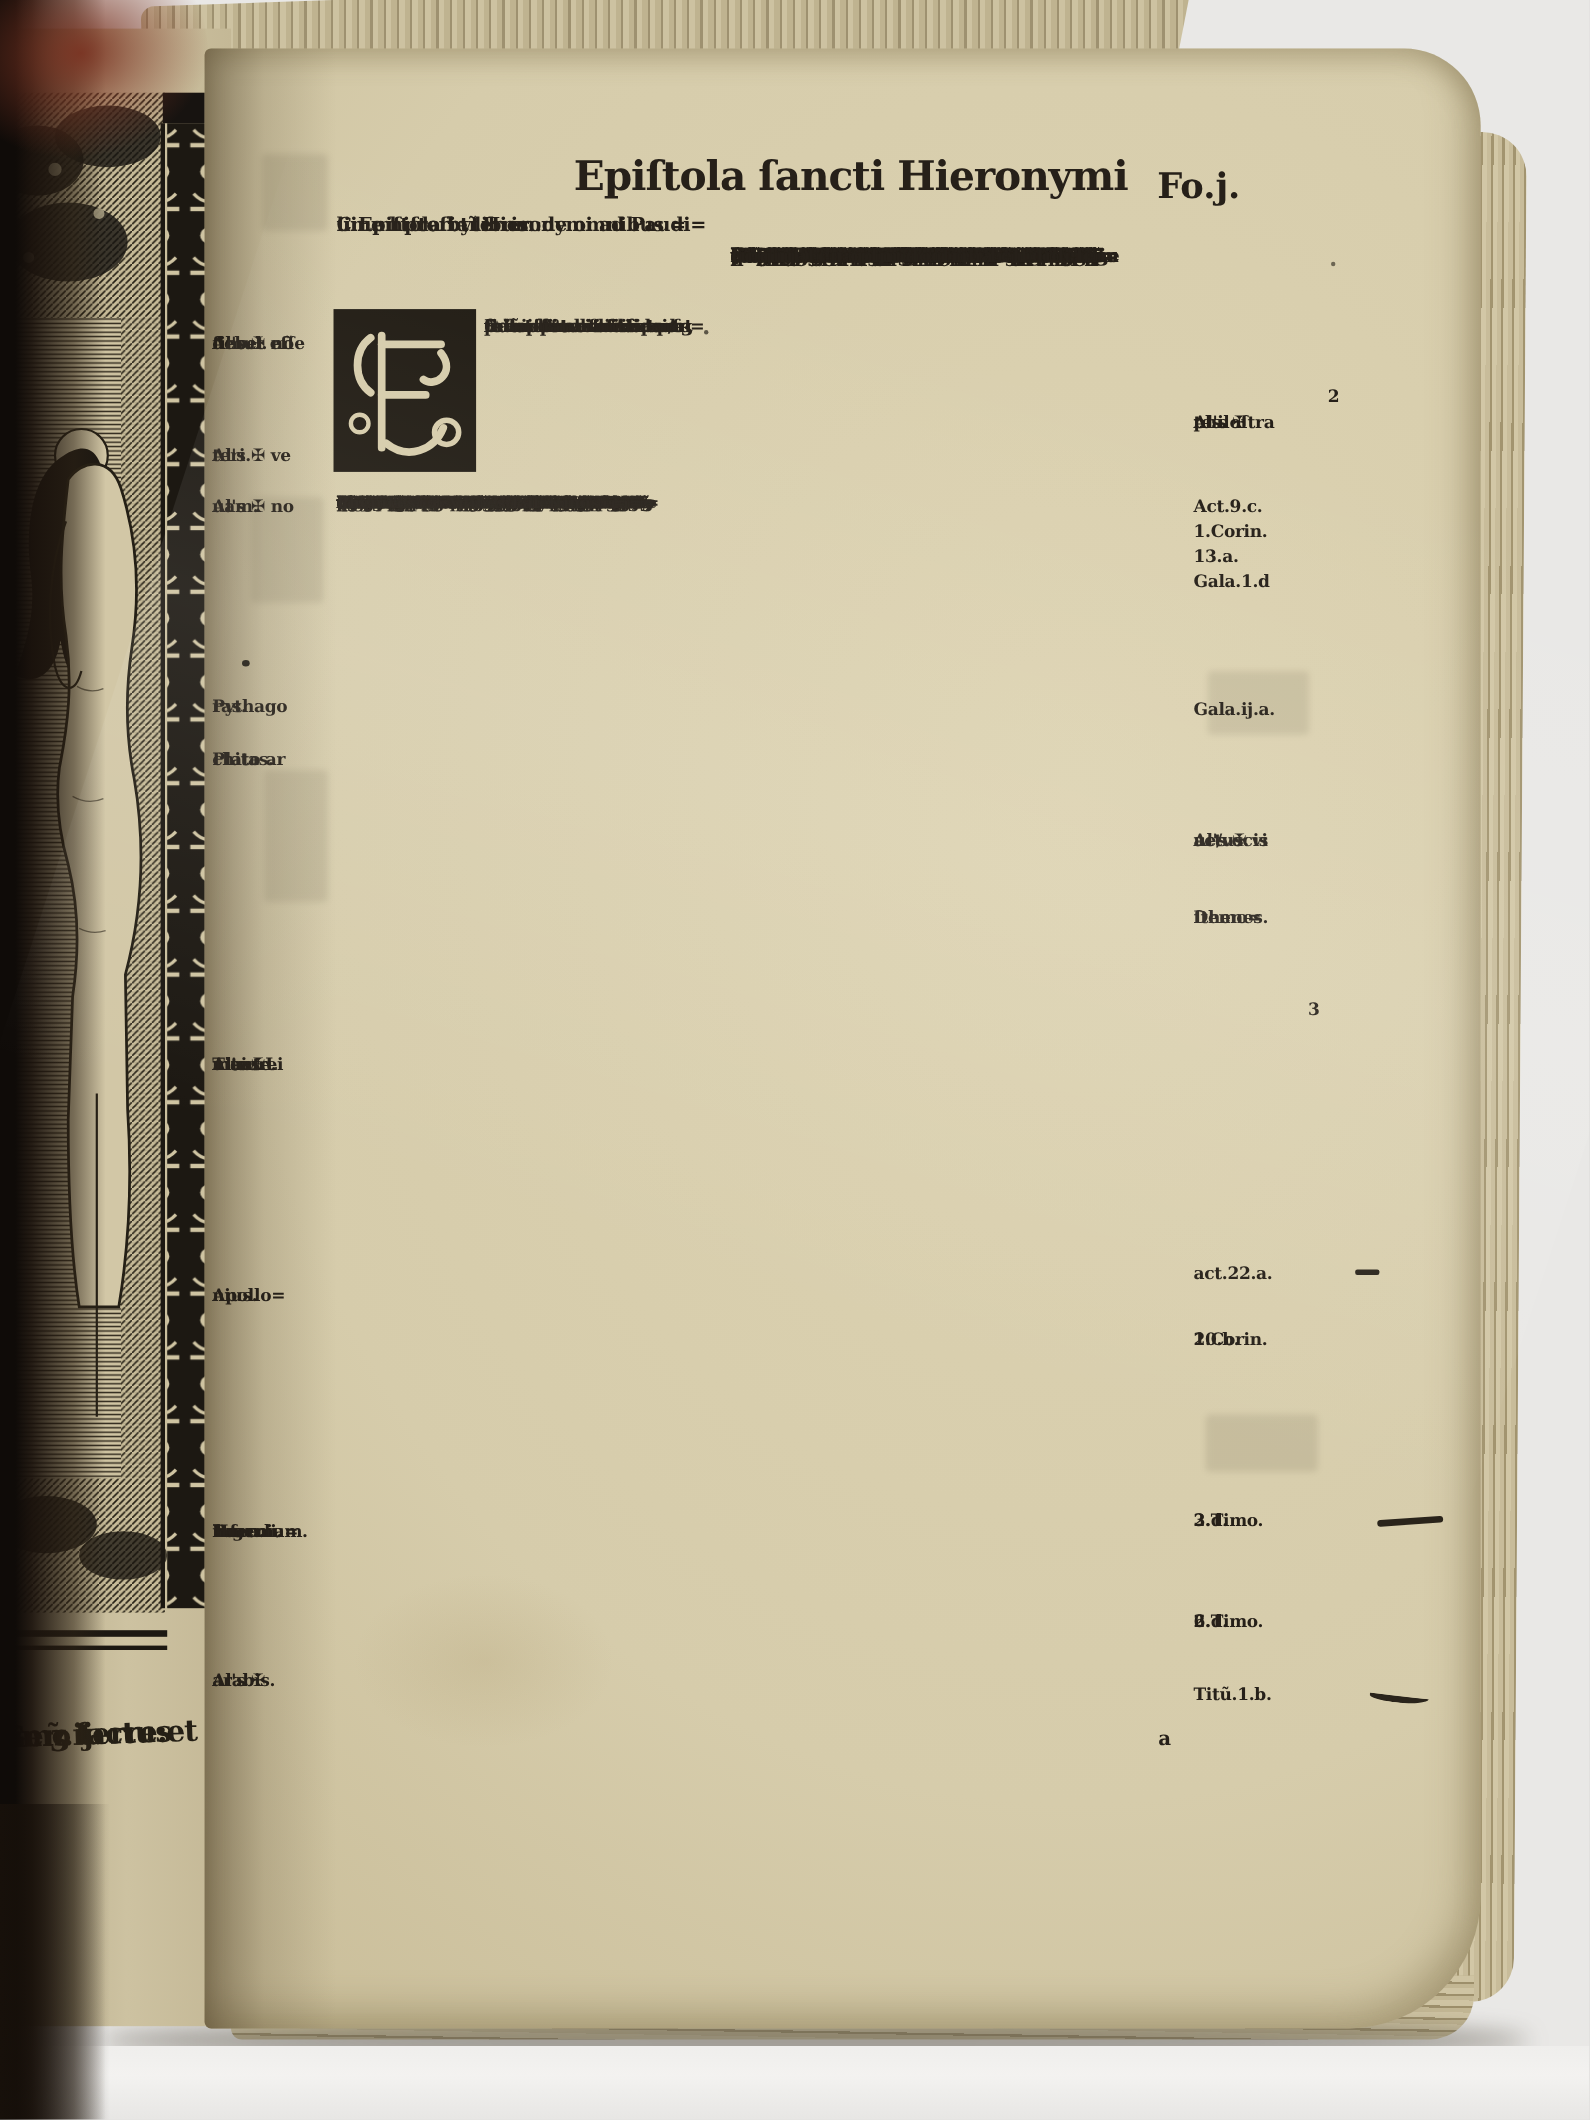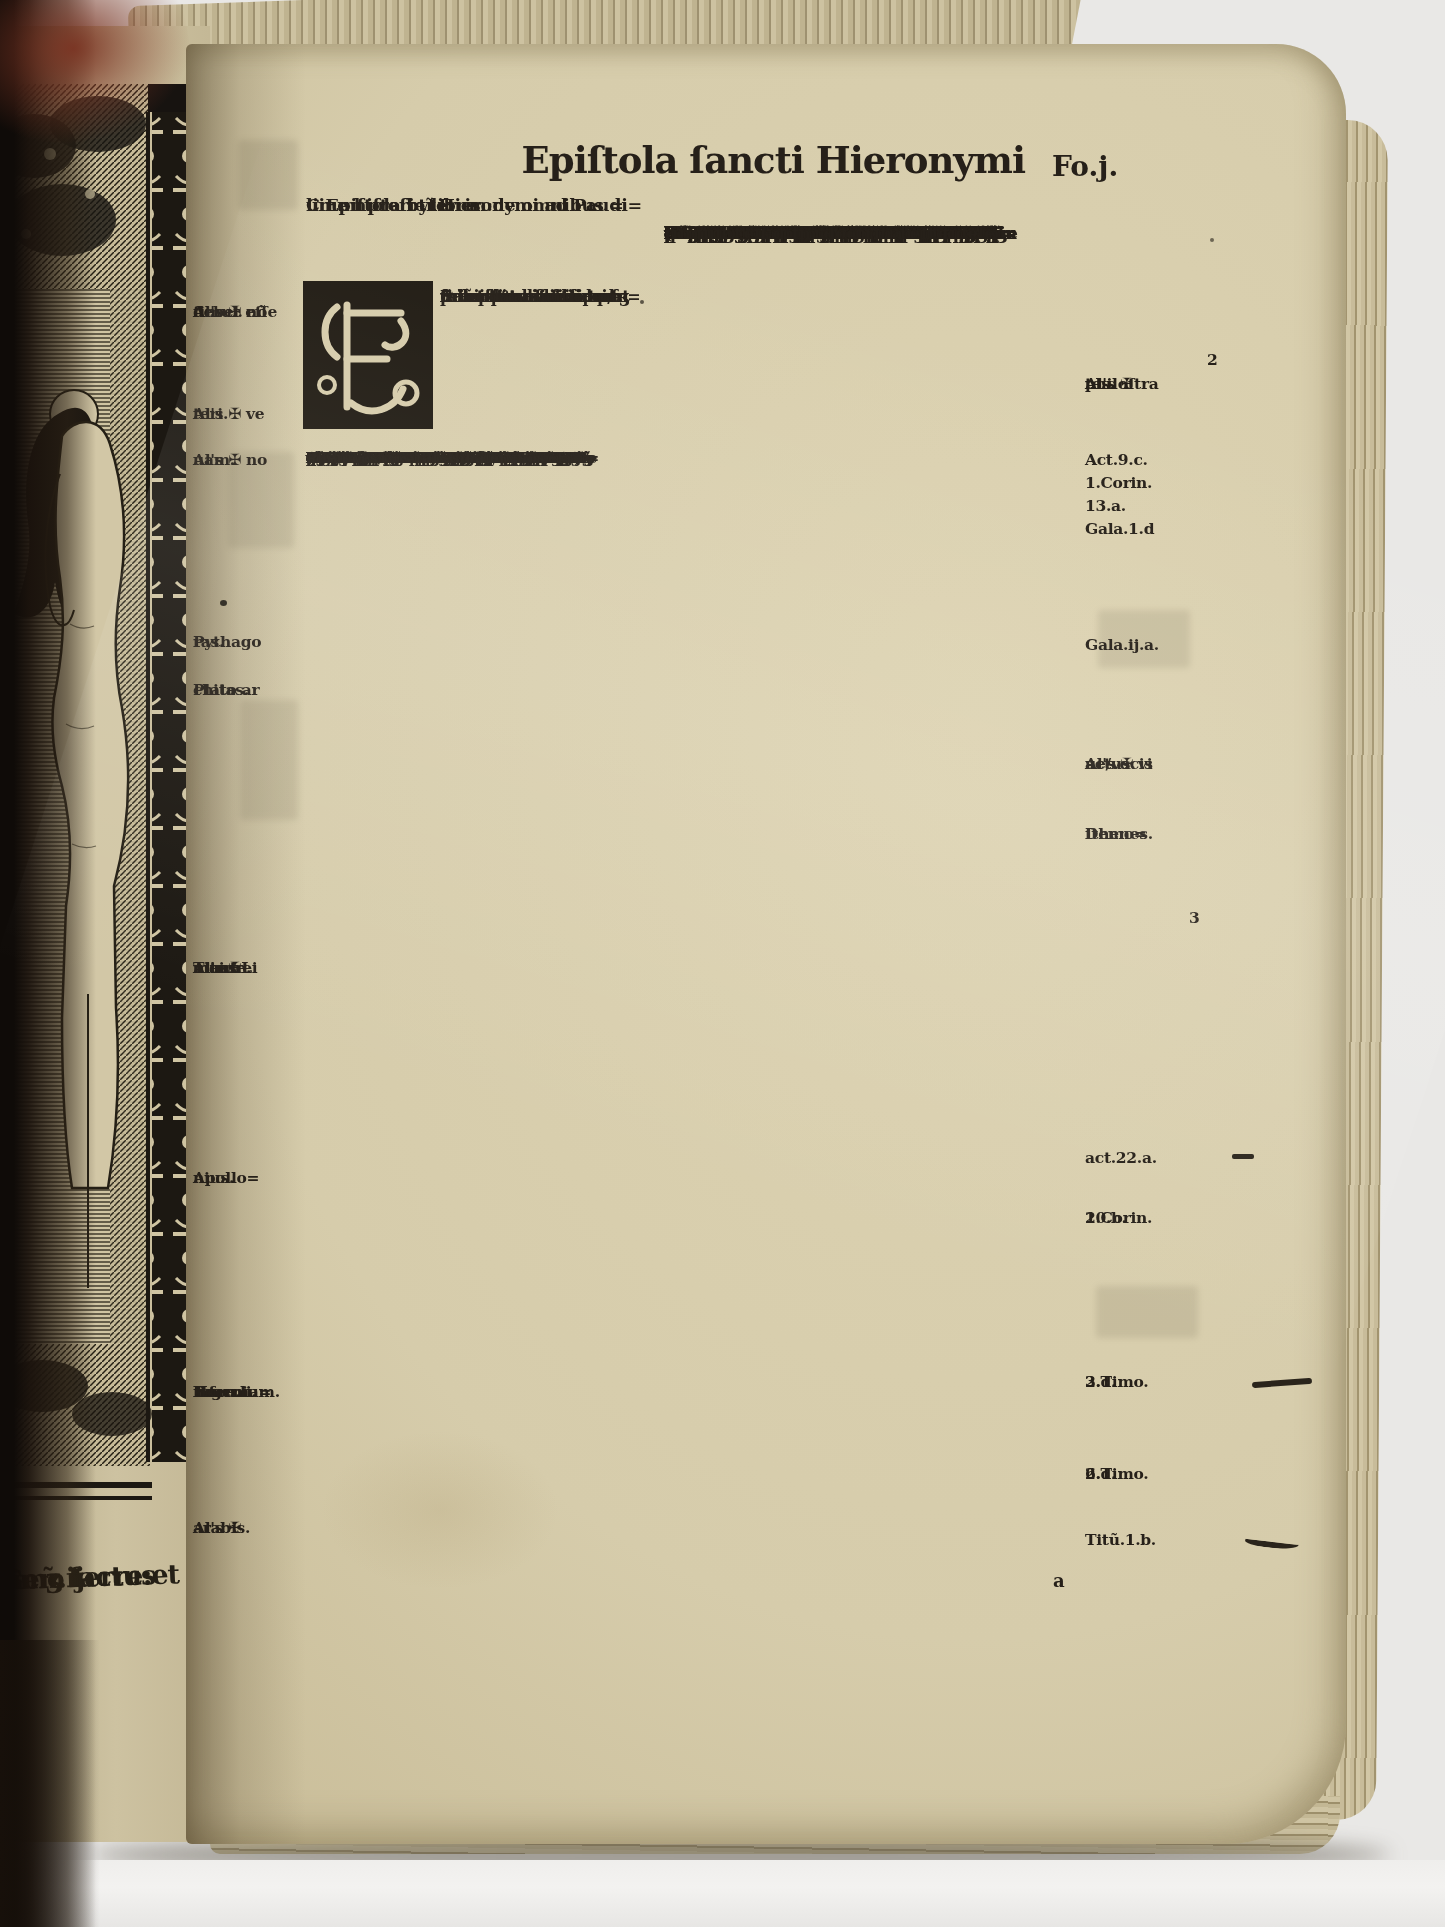--- a/index.html
+++ b/index.html
@@ -42,21 +42,21 @@
     box-shadow:inset 0 10px 22px rgba(120,105,70,.35), inset -14px -16px 34px rgba(120,104,68,.4);}
   .gutter{left:186px;top:44px;width:120px;height:1800px;
     background:linear-gradient(90deg,rgba(78,64,40,.55),rgba(78,64,40,.18) 45%,rgba(78,64,40,0));border-radius:6px 0 0 6px;}
   .lightband{left:100px;top:300px;width:1400px;height:900px;transform:rotate(18deg);
     background:linear-gradient(180deg,rgba(255,255,250,0),rgba(255,255,250,.09) 50%,rgba(255,255,250,0));}
 
   
   .ink{color:#262019;font-weight:bold;}
   .running-title{left:480px;top:140px;width:545px;text-align:right;font-size:37px;
     letter-spacing:-1px;line-height:40px;}
-  .folio{left:1052px;top:150px;width:110px;font-size:28px;}
+  .folio{left:1052px;top:150px;width:110px;font-size:32px;}
   .intro{left:306px;top:194px;width:372px;font-size:17.5px;line-height:23px;letter-spacing:-.3px;}
   .initial{left:303px;top:281px;width:130px;height:148px;}
   .col-left-narrow{left:440px;top:285px;width:226px;font-size:16px;line-height:23.2px;letter-spacing:-.4px;}
   .col-left{left:306px;top:449px;width:360px;font-size:14.6px;line-height:17.65px;letter-spacing:-.2px;}
   .col-right{left:664px;top:222px;width:420px;font-size:17.2px;line-height:23.45px;letter-spacing:-.2px;word-spacing:1px;}
   .line{position:relative;white-space:nowrap;}
 
   .notes-left{left:193px;top:0;width:114px;height:1800px;}
   .notes-right{left:1085px;top:0;width:175px;height:1800px;}
   .note-group{position:absolute;left:0;width:100%;font-size:15.5px;line-height:23px;

